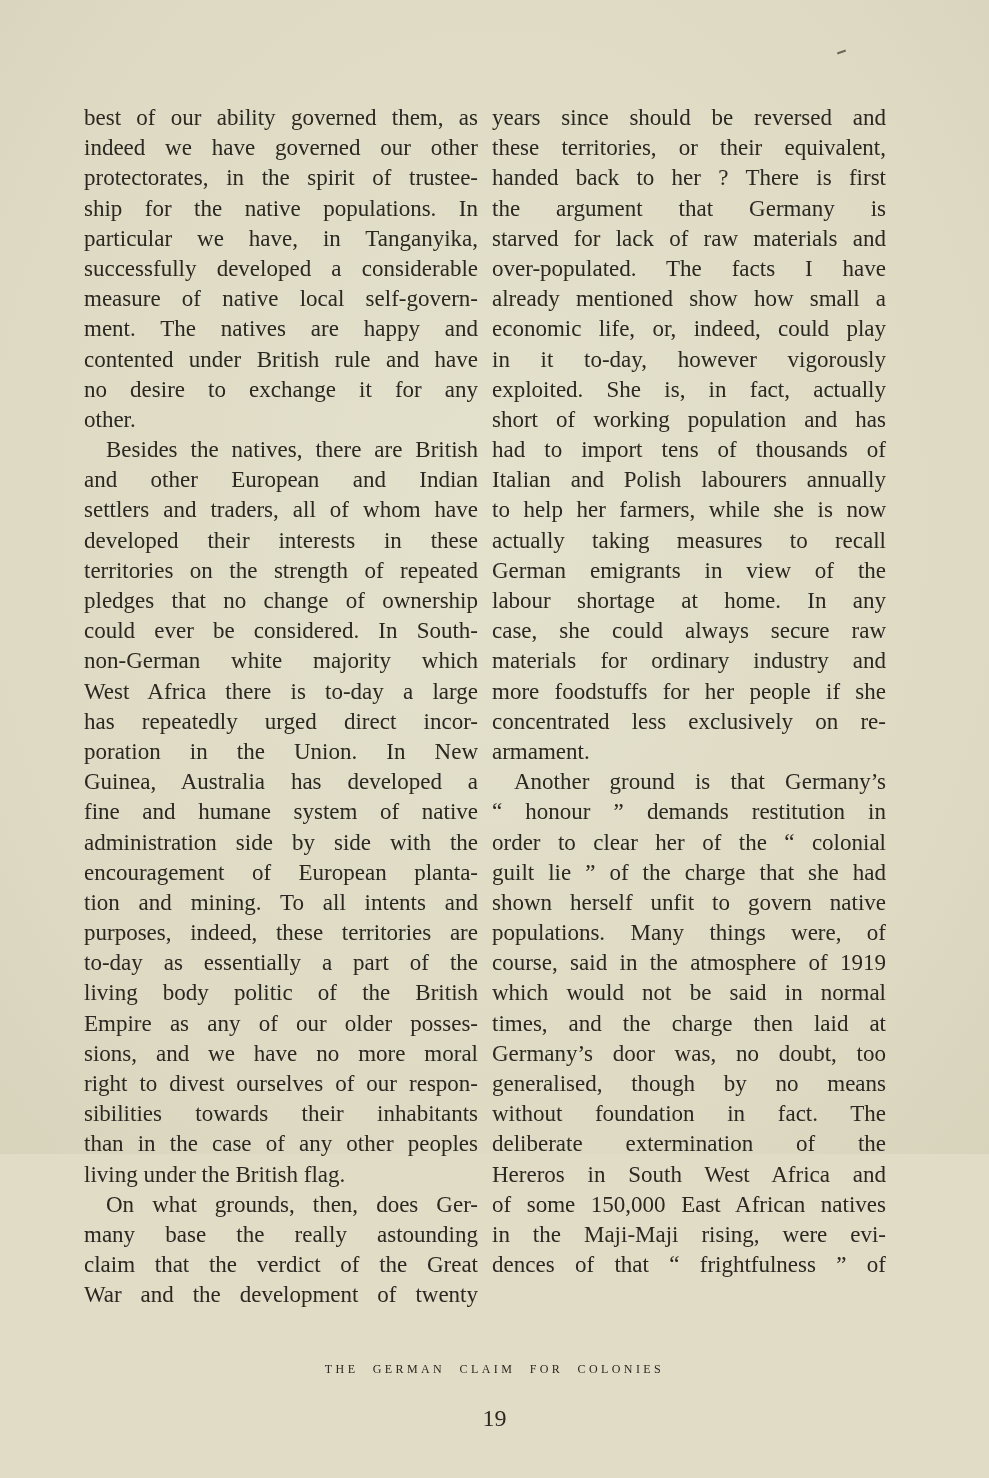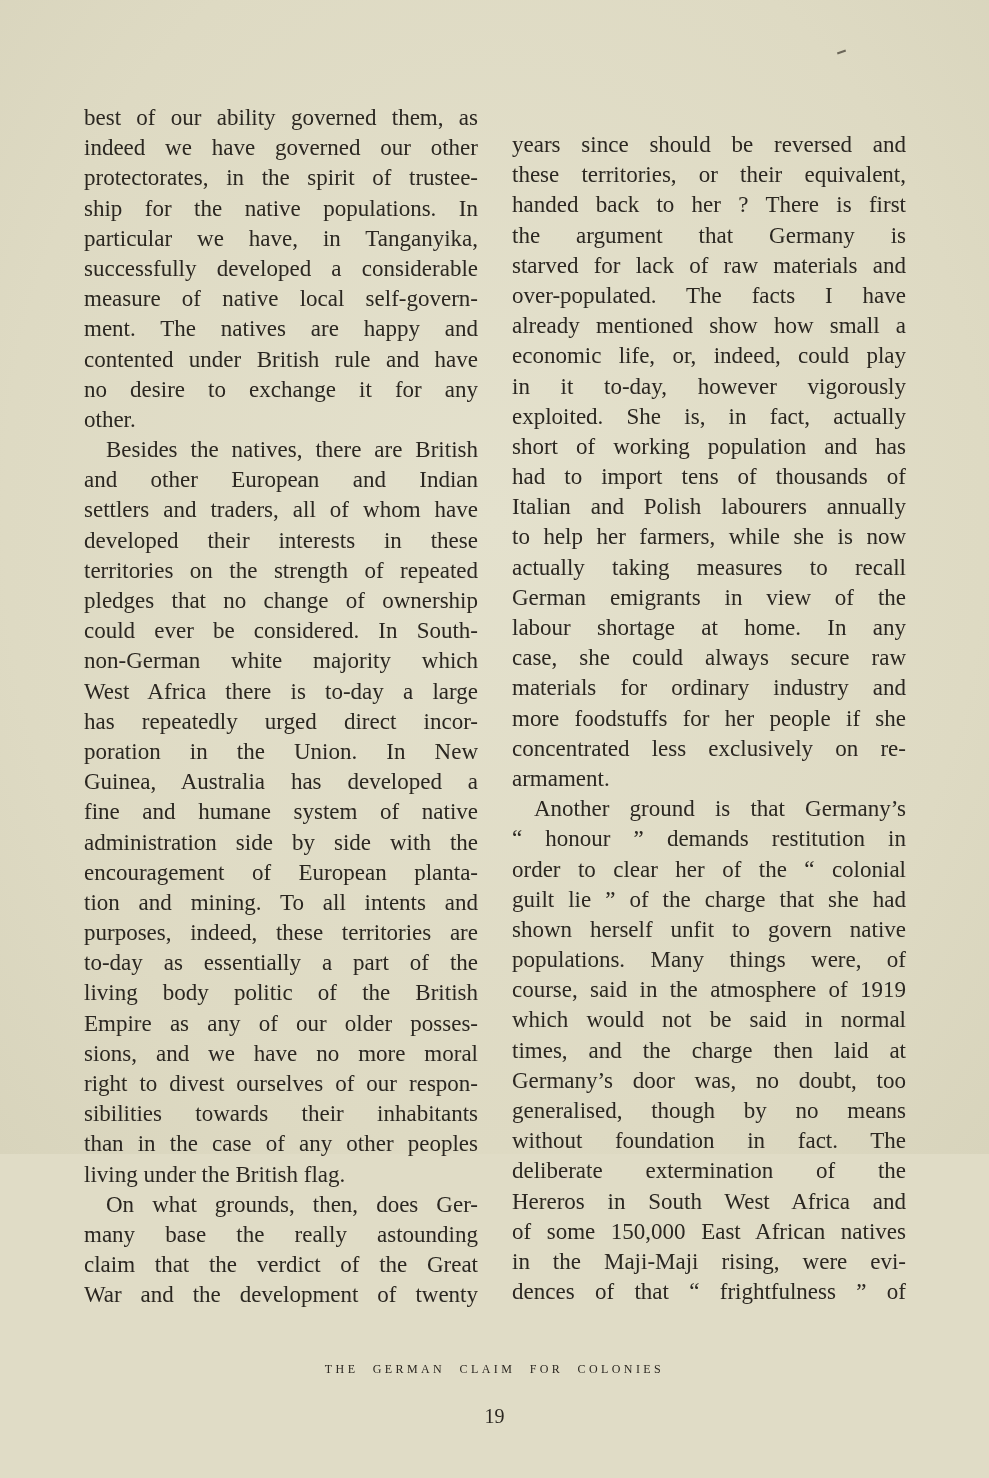--- a/index.html
+++ b/index.html
@@ -12,35 +12,35 @@
   }
   .page {
     position: absolute; left: 0; top: 0; width: 989px; height: 1154px;
     background: radial-gradient(ellipse at 50% 45%, #e4e1cd 0%, #dedac3 70%, #d8d4bc 100%);
   }
   .column {
     position: absolute; top: 103px; width: 394px;
     font-size: 23px; line-height: 30.2px;
   }
   .col-left { left: 84px; }
-  .col-right { left: 512px; margin-top: 27px; }
+  .col-right { left: 492px; }
   .line {
     display: block; height: 30.2px; white-space: nowrap;
     text-align: justify; text-align-last: justify;
   }
   .line.last { text-align-last: left; }
   .line.indent { padding-left: 22px; }
   .running-title {
     position: absolute; top: 1362px; left: 0; width: 989px;
     text-align: center; font-size: 12px; letter-spacing: 3.4px;
     word-spacing: 8px;
   }
   .page-number {
     position: absolute; top: 1405px; left: 0; width: 989px;
-    text-align: center; font-size: 20px;
+    text-align: center; font-size: 24px;
   }
   .corner-mark {
     position: absolute; left: 837px; top: 51px; width: 9px; height: 2px;
     background: #6b6658; transform: rotate(-20deg);
   }
 </style>
 </head>
 <body>
 
 <div class="page">

